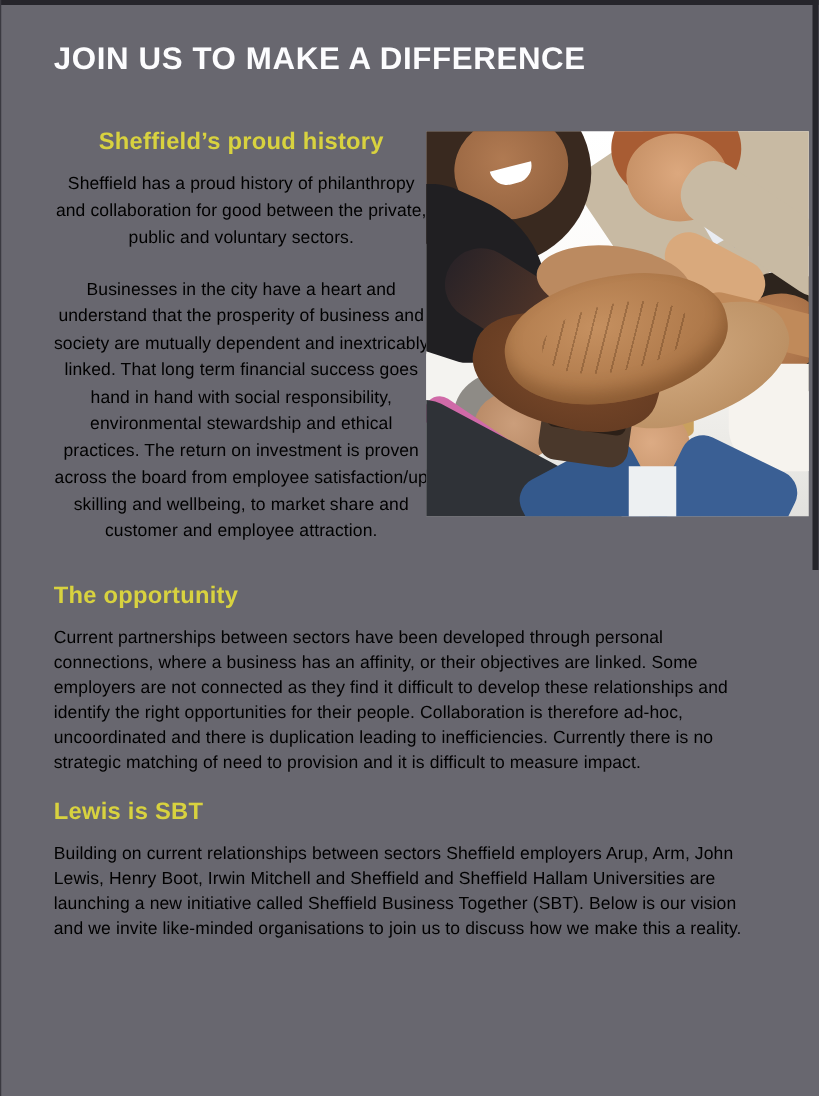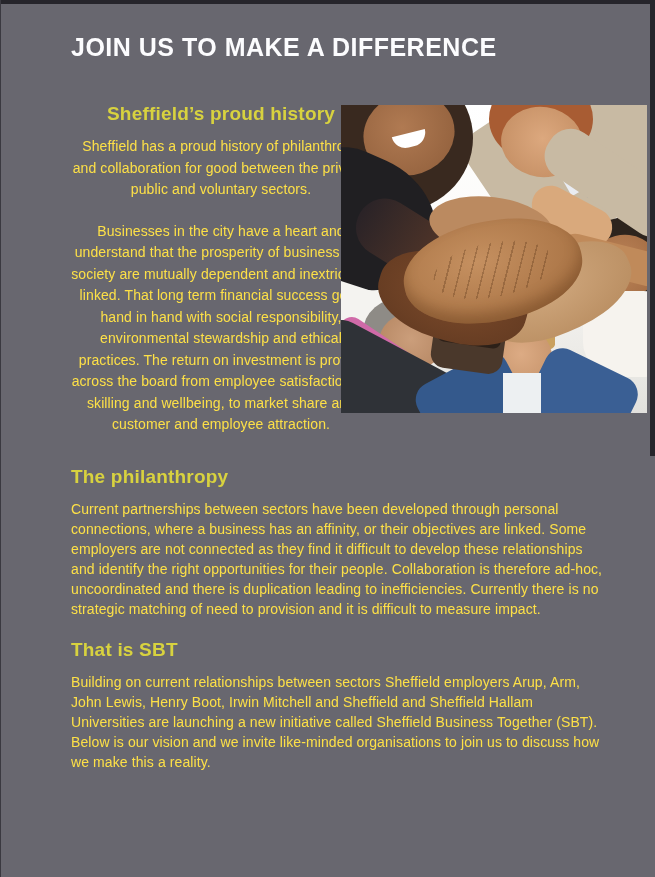--- a/index.html
+++ b/index.html
@@ -7,41 +7,41 @@
     width:655px;height:877px;
     background:#68676F;
     font-family:"Liberation Sans", sans-serif;
     position:relative;
     overflow:hidden;
   }
   .edge-top{position:absolute;top:0;left:0;width:655px;height:4px;background:#26252B;}
   .edge-right{position:absolute;top:0;right:0;width:5px;height:456px;background:#26252B;}
   .edge-left{position:absolute;top:0;left:0;width:1px;height:877px;background:#3a3940;}
 
-  .content{position:relative;padding:0 45px 0 43px;margin-left:28px;}
+  .content{position:relative;padding:0 45px 0 43px;}
 
   h1.page-title{
     margin:33px 0 0 0;
     font-size:25px;
     font-weight:bold;
     letter-spacing:.5px;
     color:#FCFCFE;
   }
   h2.section-heading{
     font-size:19px;
     font-weight:bold;
     color:#D8D23F;
     margin:0 0 11px 0;
     letter-spacing:.2px;
   }
   p.body-text{
     margin:0 0 20px 0;
     font-size:14px;
     line-height:21.5px;
-    color:#fde047;
+    color:#000000;
     letter-spacing:.1px;
   }
   .section-history{margin-top:41px;width:300px;text-align:center;}
   .section-opportunity{margin-top:30px;max-width:578px;}
   .section-sbt{margin-top:7px;max-width:578px;}
   .section-opportunity p.body-text, .section-sbt p.body-text{line-height:20px;margin-bottom:20px;}
 
   
   .photo{
     position:absolute;left:341px;top:105px;width:306px;height:308px;
@@ -101,26 +101,26 @@
 
   <h1 class="page-title">JOIN US TO MAKE A DIFFERENCE</h1>
 
   <div class="section-history">
     <h2 class="section-heading">Sheffield’s proud history</h2>
     <p class="body-text">Sheffield has a proud history of philanthropy and collaboration for good between the private, public and voluntary sectors.</p>
     <p class="body-text">Businesses in the city have a heart and understand that the prosperity of business and society are mutually dependent and inextricably linked. That long term financial success goes hand in hand with social responsibility, environmental stewardship and ethical practices. The return on investment is proven across the board from employee satisfaction/up skilling and wellbeing, to market share and customer and employee attraction.</p>
   </div>
 
   <div class="section-opportunity">
-    <h2 class="section-heading">The philanthropy</h2>
+    <h2 class="section-heading">The opportunity</h2>
     <p class="body-text">Current partnerships between sectors have been developed through personal connections, where a business has an affinity, or their objectives are linked. Some employers are not connected as they find it difficult to develop these relationships and identify the right opportunities for their people. Collaboration is therefore ad-hoc, uncoordinated and there is duplication leading to inefficiencies. Currently there is no strategic matching of need to provision and it is difficult to measure impact.</p>
   </div>
 
   <div class="section-sbt">
-    <h2 class="section-heading">That is SBT</h2>
+    <h2 class="section-heading">Lewis is SBT</h2>
     <p class="body-text">Building on current relationships between sectors Sheffield employers Arup, Arm, John Lewis, Henry Boot, Irwin Mitchell and Sheffield and Sheffield Hallam Universities are launching a new initiative called Sheffield Business Together (SBT). Below is our vision and we invite like-minded organisations to join us to discuss how we make this a reality.</p>
   </div>
 
 </div>
 
 <div class="photo" title="Group of six colleagues seen from below stacking their hands together">
   <div class="p2-suit"></div>
   <div class="p2-hair"></div>
   <div class="p2-face"></div>
   <div class="p2-collar"></div>

